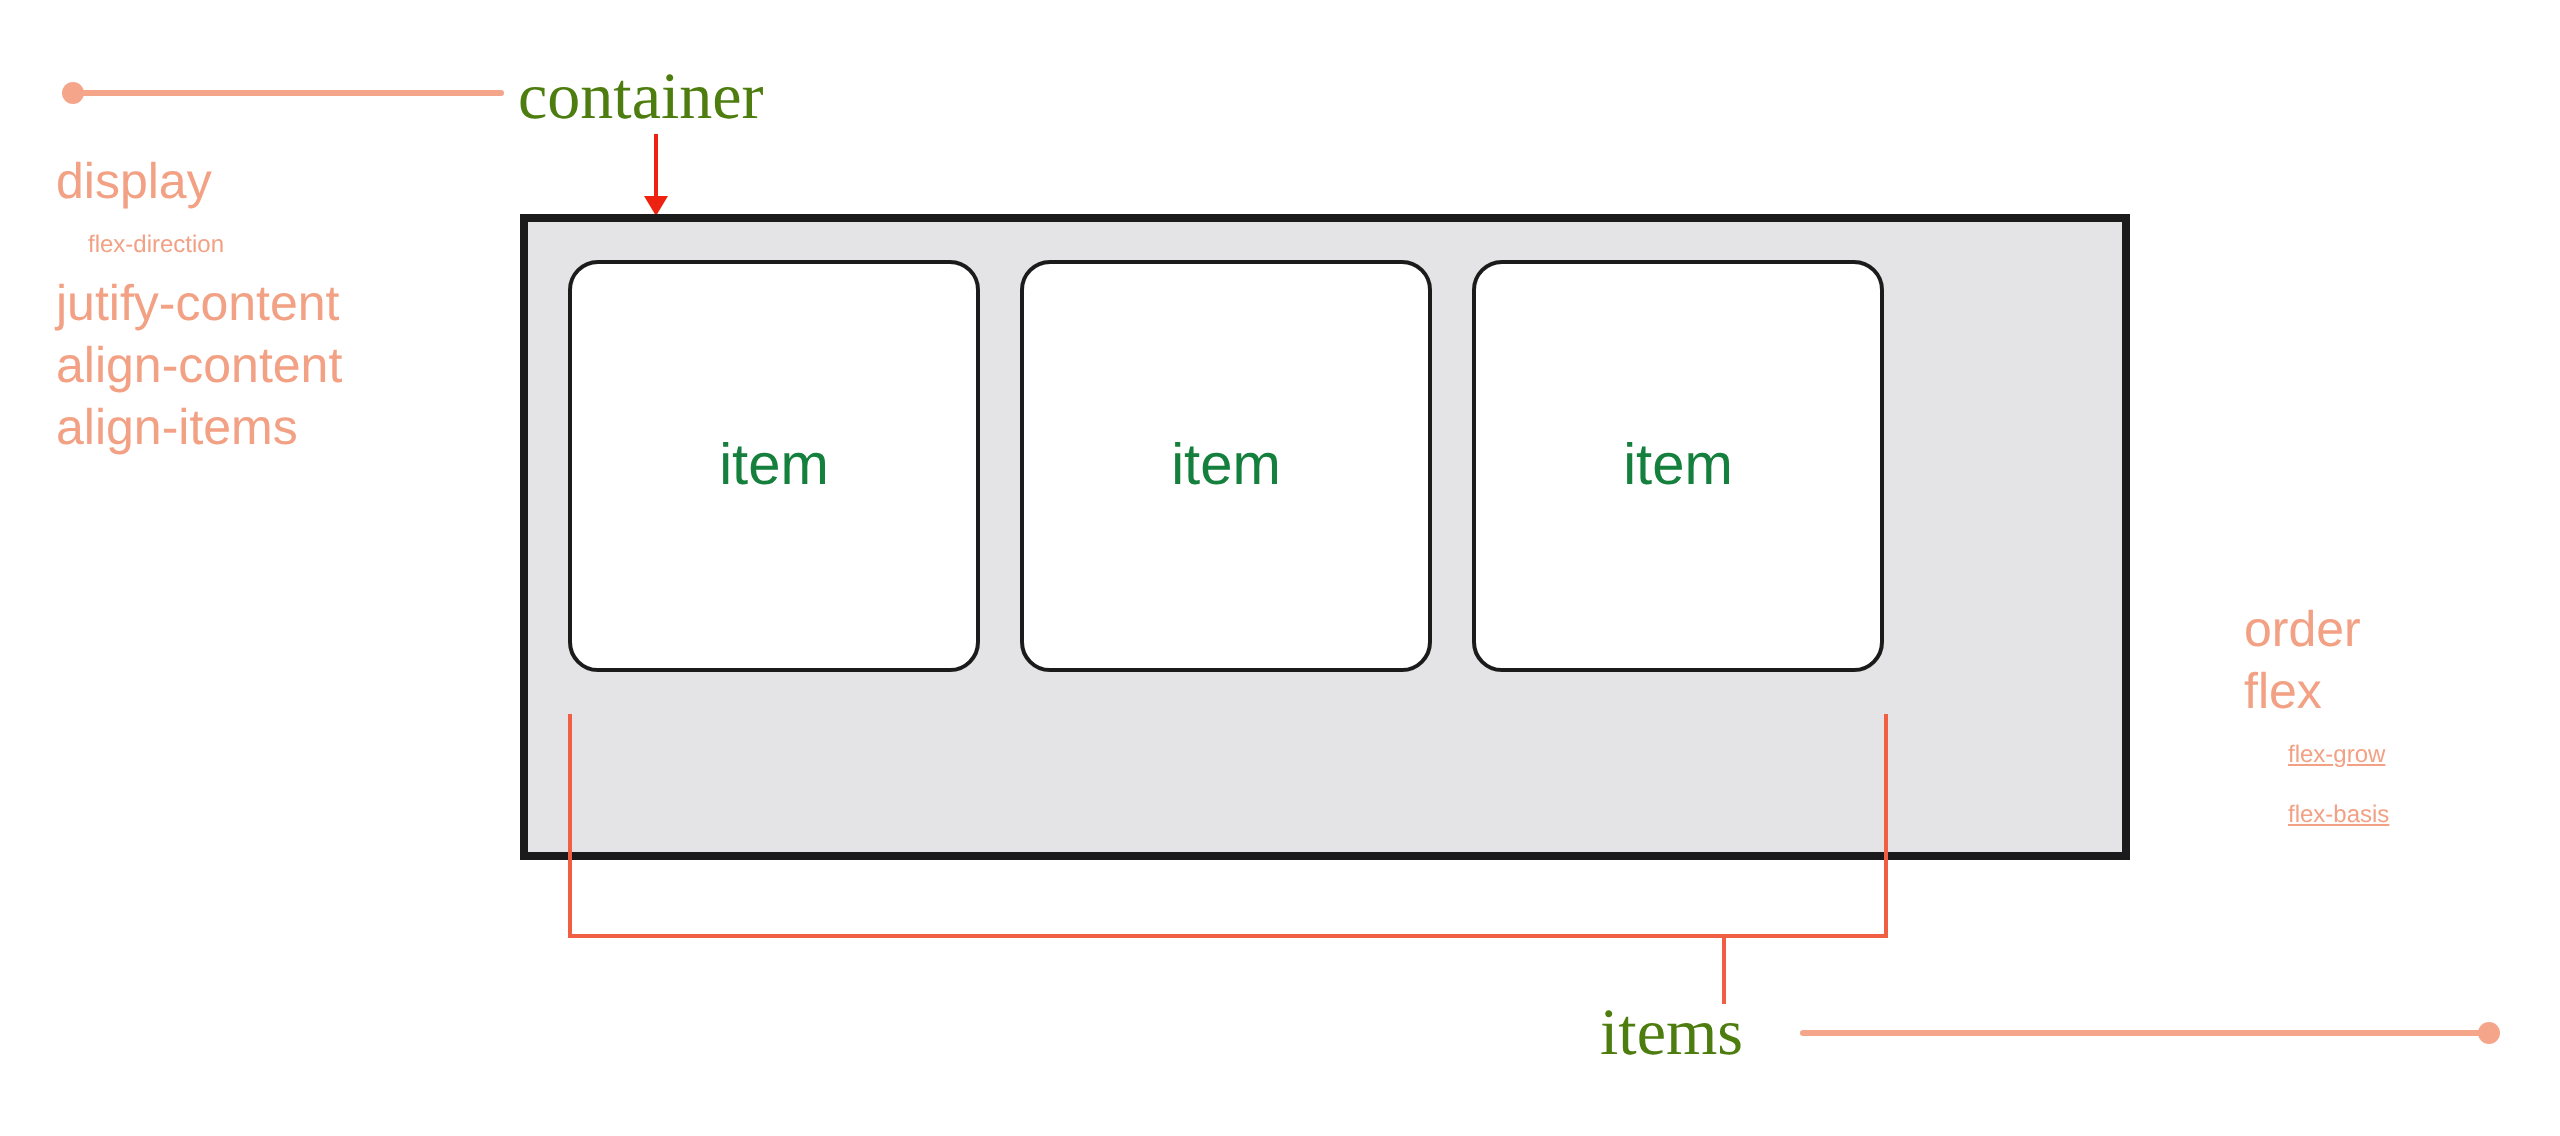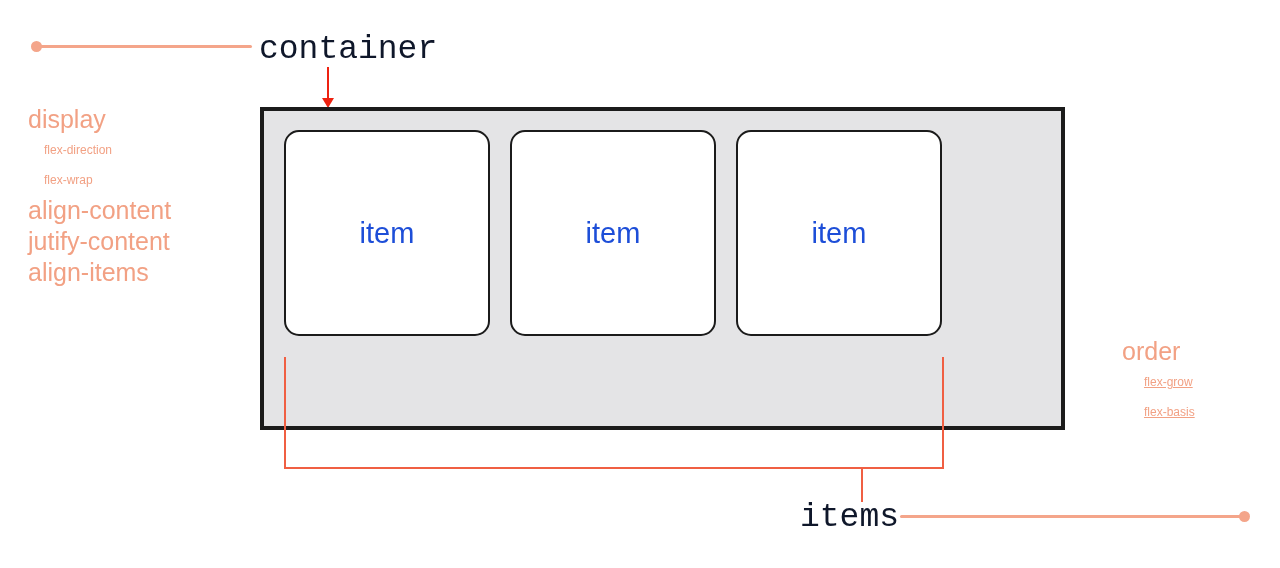--- a/index.html
+++ b/index.html
@@ -30,25 +30,25 @@
     position: absolute;
     width: 11px;
     height: 11px;
     border-radius: 50%;
     background: #f4a58a;
   }
 
   
   .red-heading {
     position: absolute;
-    color: #0f172a;
+    color: #4d7c0f;
     font-size: 33px;
     line-height: 1;
     white-space: nowrap;
-    font-family: Liberation Mono, monospace;
+    font-family: Liberation Serif, serif;
   }
 
   
   .prop-list {
     position: absolute;
     color: #f2a184;
     line-height: 1;
     white-space: nowrap;
   }
   .prop-list .prop {
@@ -57,21 +57,20 @@
     line-height: 31px;
     white-space: nowrap;
   }
   .prop-list .prop.sub {
     font-size: 12px;
     line-height: 30px;
     padding-left: 16px;
   }
   .prop-list.right-list {
     text-align: left;
-    margin-top: 36px;
   }
   .prop-list.right-list .prop.sub {
     padding-left: 22px;
     text-decoration: underline;
   }
 
   
   .arrow-shaft {
     position: absolute;
     width: 2px;
@@ -115,21 +114,21 @@
     border-radius: 15px;
     box-sizing: border-box;
     display: flex;
     align-items: center;
     justify-content: center;
     margin-right: 20px;
   }
   .item-box:last-child { margin-right: 0; }
   .item-label {
     font-size: 29px;
-    color: #1d4ed8;
+    color: #15803d;
     line-height: 1;
   }
 
   
   .bracket-v {
     position: absolute;
     width: 2px;
     background: #f05f43;
   }
   .bracket-h {
@@ -144,26 +143,25 @@
 <div id="stage">
 
   <span class="leader-dot" style="left:31px; top:41px;"></span>
   <span class="leader" style="left:36px; top:45px; width:216px;"></span>
 
   <span class="red-heading" style="left:259px; top:33px;">container</span>
 
   <span class="arrow-shaft" style="left:327px; top:67px; height:33px;"></span>
   <span class="arrow-head" style="left:322px; top:98px;"></span>
 
-  <div class="prop-list" style="left:28px; top:76px;margin-top:28px;">
+  <div class="prop-list" style="left:28px; top:76px;">
     <span class="prop">display</span>
     <span class="prop sub">flex-direction</span>
-    <span class="prop sub">flex-wrap</span>
+    <span class="prop">jutify-content</span>
     <span class="prop">align-content</span>
-    <span class="prop">jutify-content</span>
     <span class="prop">align-items</span>
   </div>
 
   <div id="container-box">
     <div id="items-row">
       <div class="item-box">
         <span class="item-label">item</span>
       </div>
       <div class="item-box">
         <span class="item-label">item</span>
@@ -179,17 +177,18 @@
   <span class="bracket-h" style="left:284px; top:467px; width:660px;"></span>
   <span class="bracket-v" style="left:861px; top:467px; height:35px;"></span>
 
   <span class="red-heading" style="left:800px; top:501px;">items</span>
 
   <span class="leader" style="left:900px; top:515px; width:345px;"></span>
   <span class="leader-dot" style="left:1239px; top:511px;"></span>
 
   <div class="prop-list right-list" style="left:1122px; top:300px;">
     <span class="prop">order</span>
+    <span class="prop">flex</span>
     <span class="prop sub">flex-grow</span>
     <span class="prop sub">flex-basis</span>
   </div>
 
 </div>
 
 </body></html>

